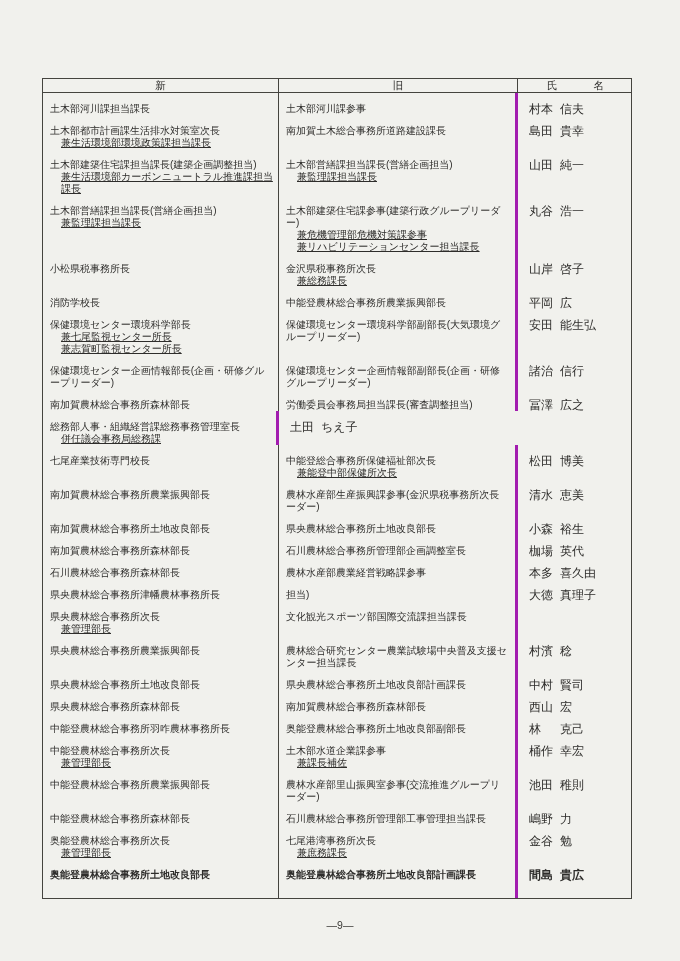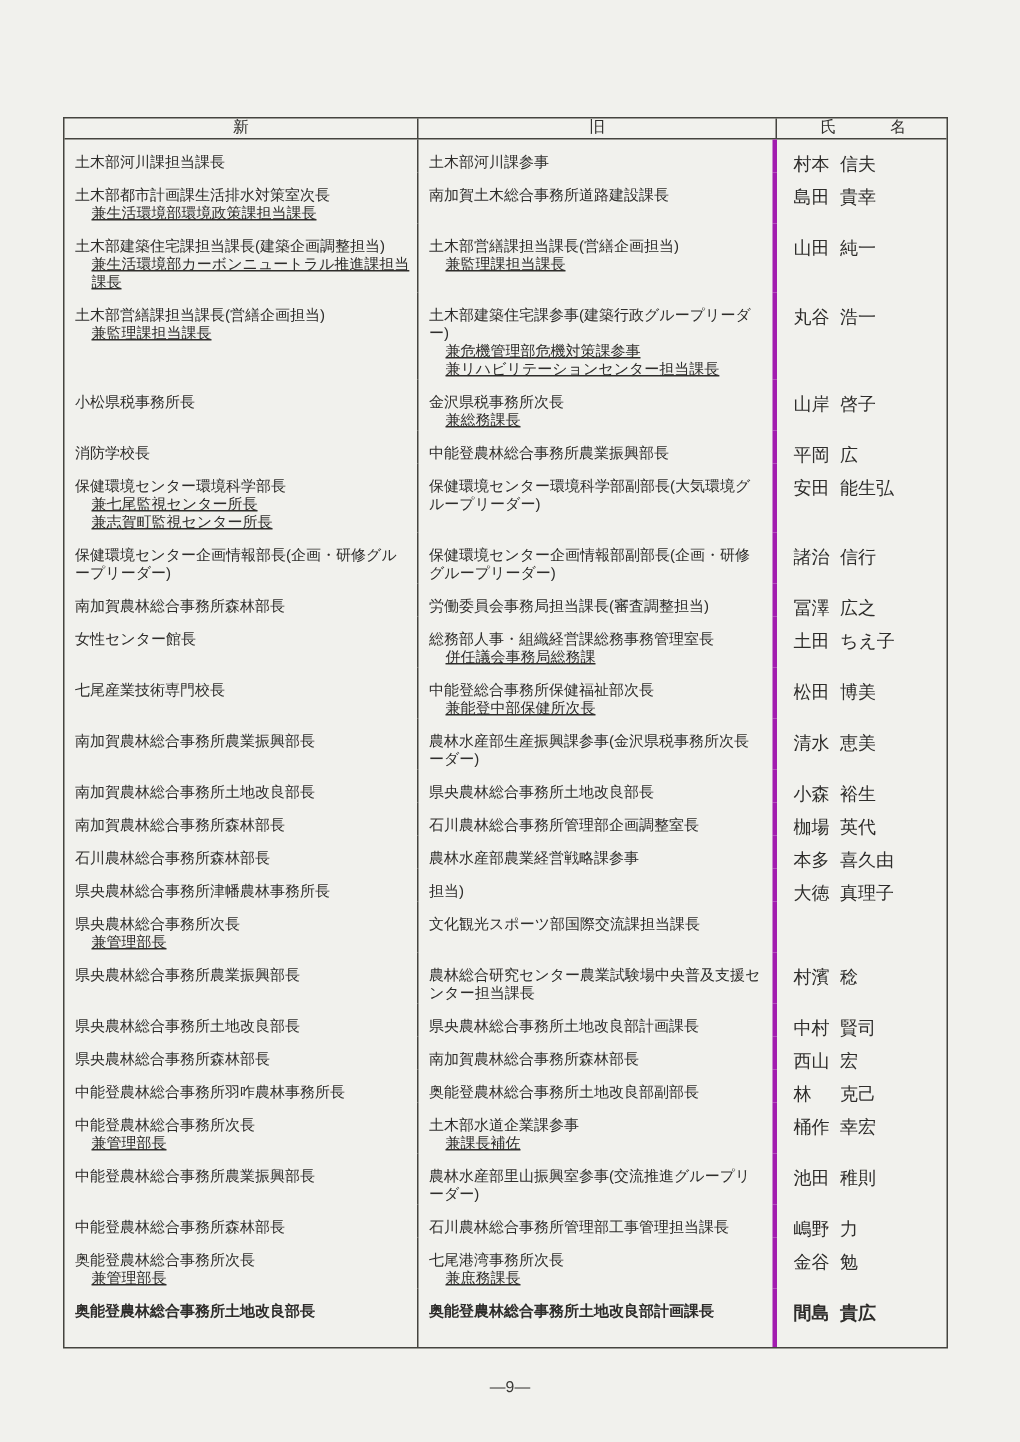--- a/index.html
+++ b/index.html
@@ -165,23 +165,20 @@
             <div class="line">南加賀農林総合事務所森林部長</div>
           </div>
           <div class="cell c2">
             <div class="line">労働委員会事務局担当課長(審査調整担当)</div>
           </div>
           <div class="cell c3">
             <div class="nm"><span class="fam">冨澤</span><span>広之</span></div>
           </div>
         </div>
         <div class="trow">
-          <div class="cell c1">
-            <div class="line">女性センター館長</div>
-          </div>
           <div class="cell c2">
             <div class="line">総務部人事・組織経営課総務事務管理室長</div>
             <div class="line ind">併任議会事務局総務課</div>
           </div>
           <div class="cell c3">
             <div class="nm"><span class="fam">土田</span><span>ちえ子</span></div>
           </div>
         </div>
         <div class="trow">
           <div class="cell c1">

